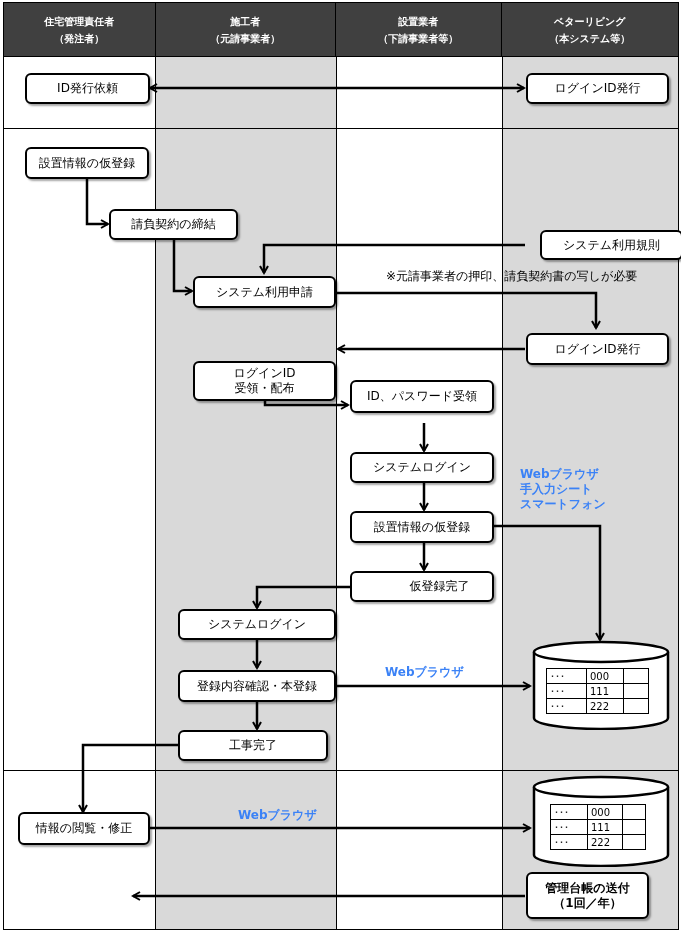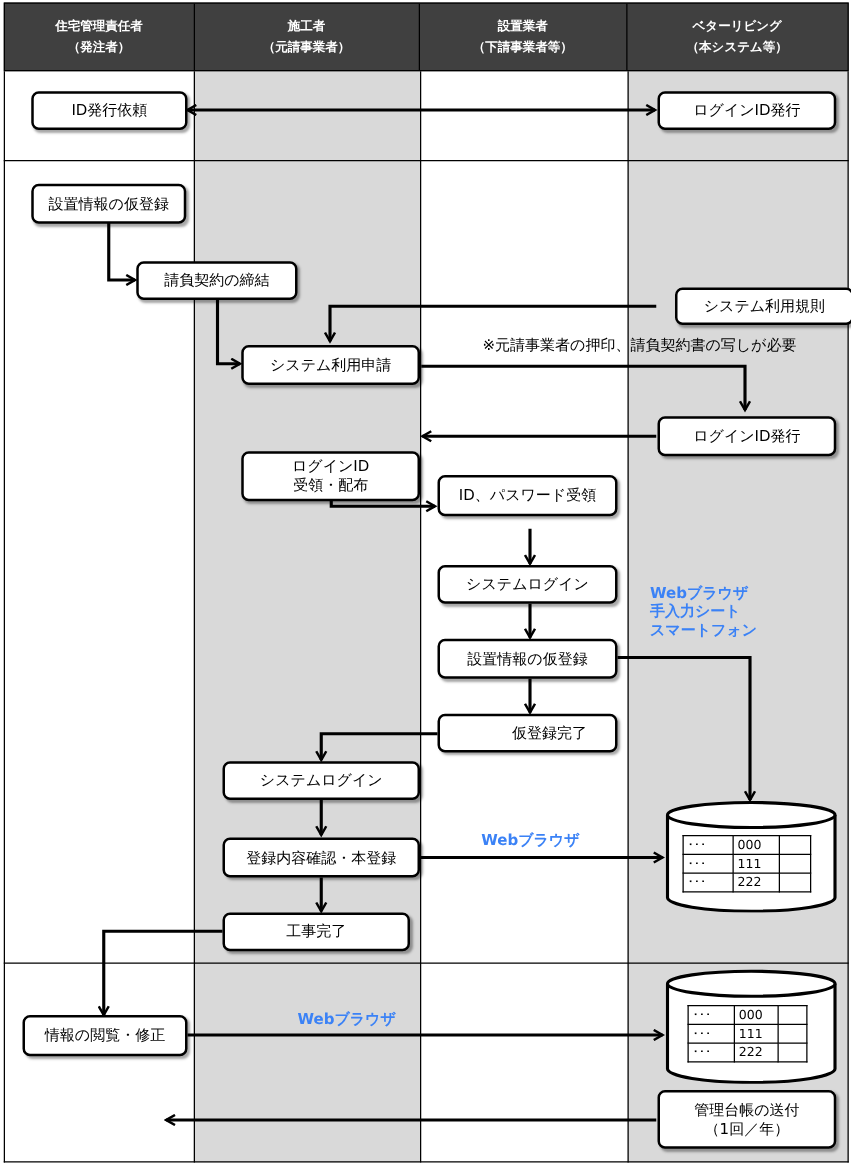--- a/index.html
+++ b/index.html
@@ -196,16 +196,16 @@
         </tr>
     <tr>
           <td>･･･</td>
           <td>222</td>
           <td></td>
         </tr>
   </tbody>
     </table>
 </div>
 
-<div class="box" style="left:526px; top:872px; width:143px; height:47px;">
+<div class="box" style="left:526px; top:872px; width:123px; height:47px;font-weight:bold;">
   <span>管理台帳の送付</span>
   <span>（1回／年）</span>
 </div>
 
 </body></html>

